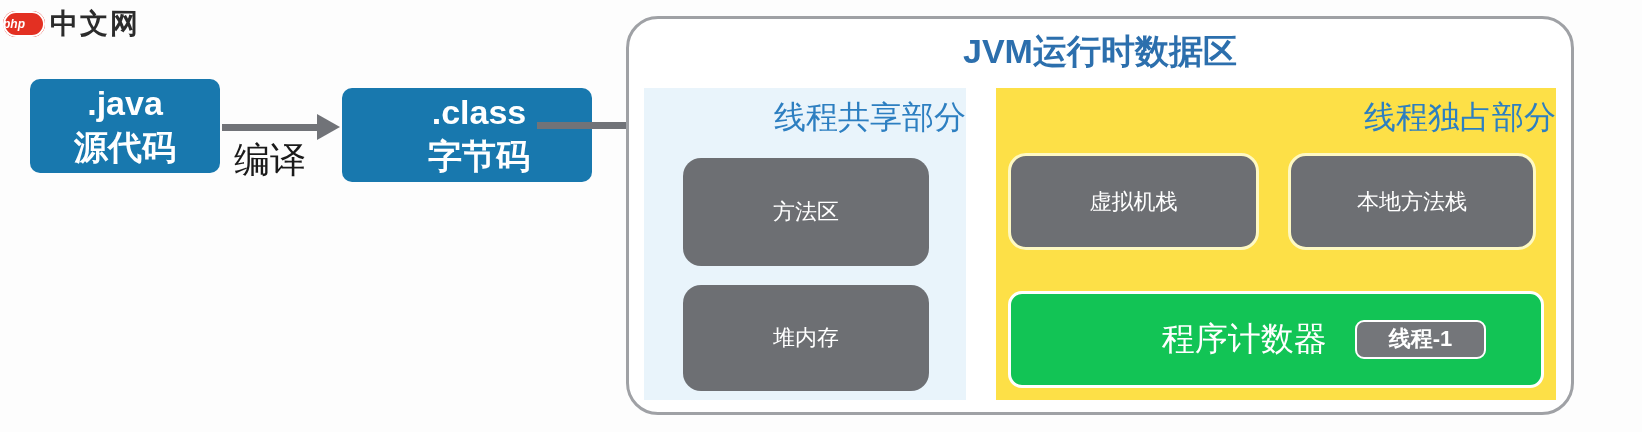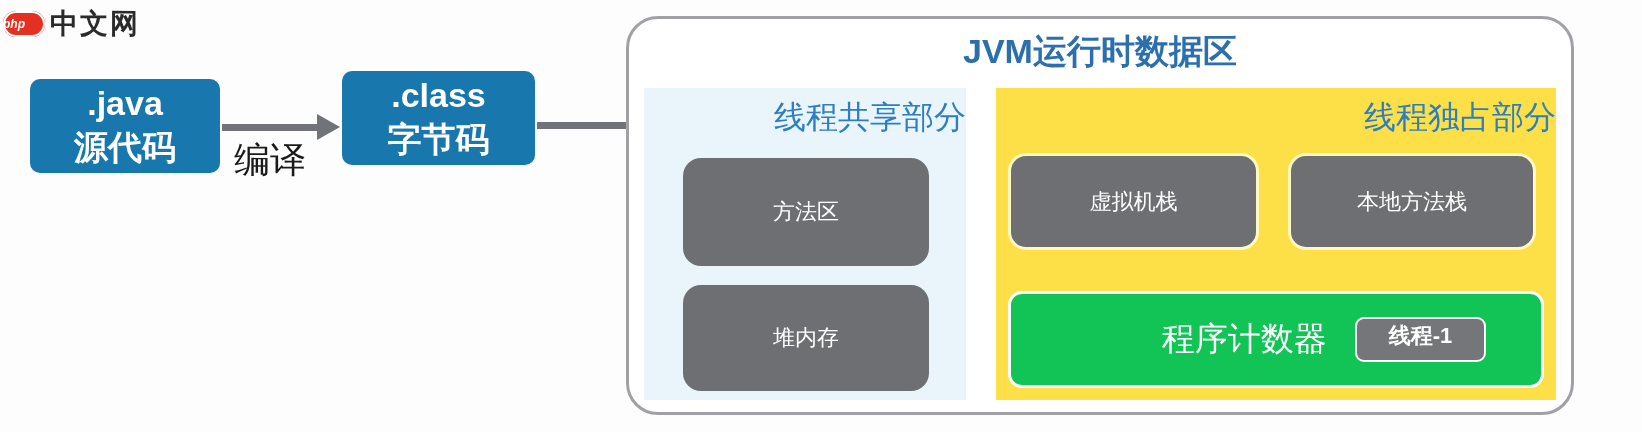--- a/index.html
+++ b/index.html
@@ -18,21 +18,21 @@
   }
   .logo-text{font-size:28px;font-weight:900;color:#2b2b2b;letter-spacing:2px;}
   
   .blue-box{
     position:absolute;background:#1878ae;border-radius:10px;
     color:#fff;font-weight:bold;font-size:34px;line-height:1.28;
     display:flex;flex-direction:column;align-items:center;justify-content:center;
     text-align:left;
   }
   .java-box{left:30px;top:79px;width:190px;height:94px;}
-  .class-box{left:342px;top:71px;width:193px;height:94px;}
+  .class-box{left:342px;top:88px;width:226px;height:94px;padding-left:24px;}
   .arrow-line{position:absolute;height:7px;background:#717378;}
   .arrow-head{
     position:absolute;width:0;height:0;
     border-left:23px solid #717378;border-top:13px solid transparent;border-bottom:13px solid transparent;
   }
   .arrow1-line{left:222px;top:124px;width:96px;}
   .arrow1-head{left:317px;top:114px;}
   .arrow2-line{left:537px;top:122px;width:92px;}
   .arrow2-head{left:628px;top:112px;}
   .compile-label{
@@ -62,21 +62,21 @@
   .method-area{left:39px;top:70px;width:246px;height:108px;}
   .heap{left:39px;top:197px;width:246px;height:106px;}
   .bordered{border:3px solid #fef9c3;box-sizing:border-box;}
   .vm-stack{left:12px;top:65px;width:251px;height:97px;}
   .native-stack{left:292px;top:65px;width:248px;height:97px;}
   .pc-box{
     position:absolute;left:12px;top:203px;width:536px;height:97px;
     background:#12c455;border:3px solid #fff;border-radius:14px;box-sizing:border-box;
     display:flex;align-items:center;justify-content:center;
   }
-  .pc-inner{display:flex;gap:28px;transform:translateX(48px);}
+  .pc-inner{display:flex;align-items:center;gap:28px;transform:translateX(48px);}
   .pc-label{color:#fff;font-size:33px;}
   .thread-badge{
     background:#74767a;border:2.5px solid #fff;border-radius:9px;
     color:#fff;font-size:22px;font-weight:bold;padding:4px 32px;line-height:1.2;
   }
 </style>
 </head>
 <body>
 
 <div class="logo">

